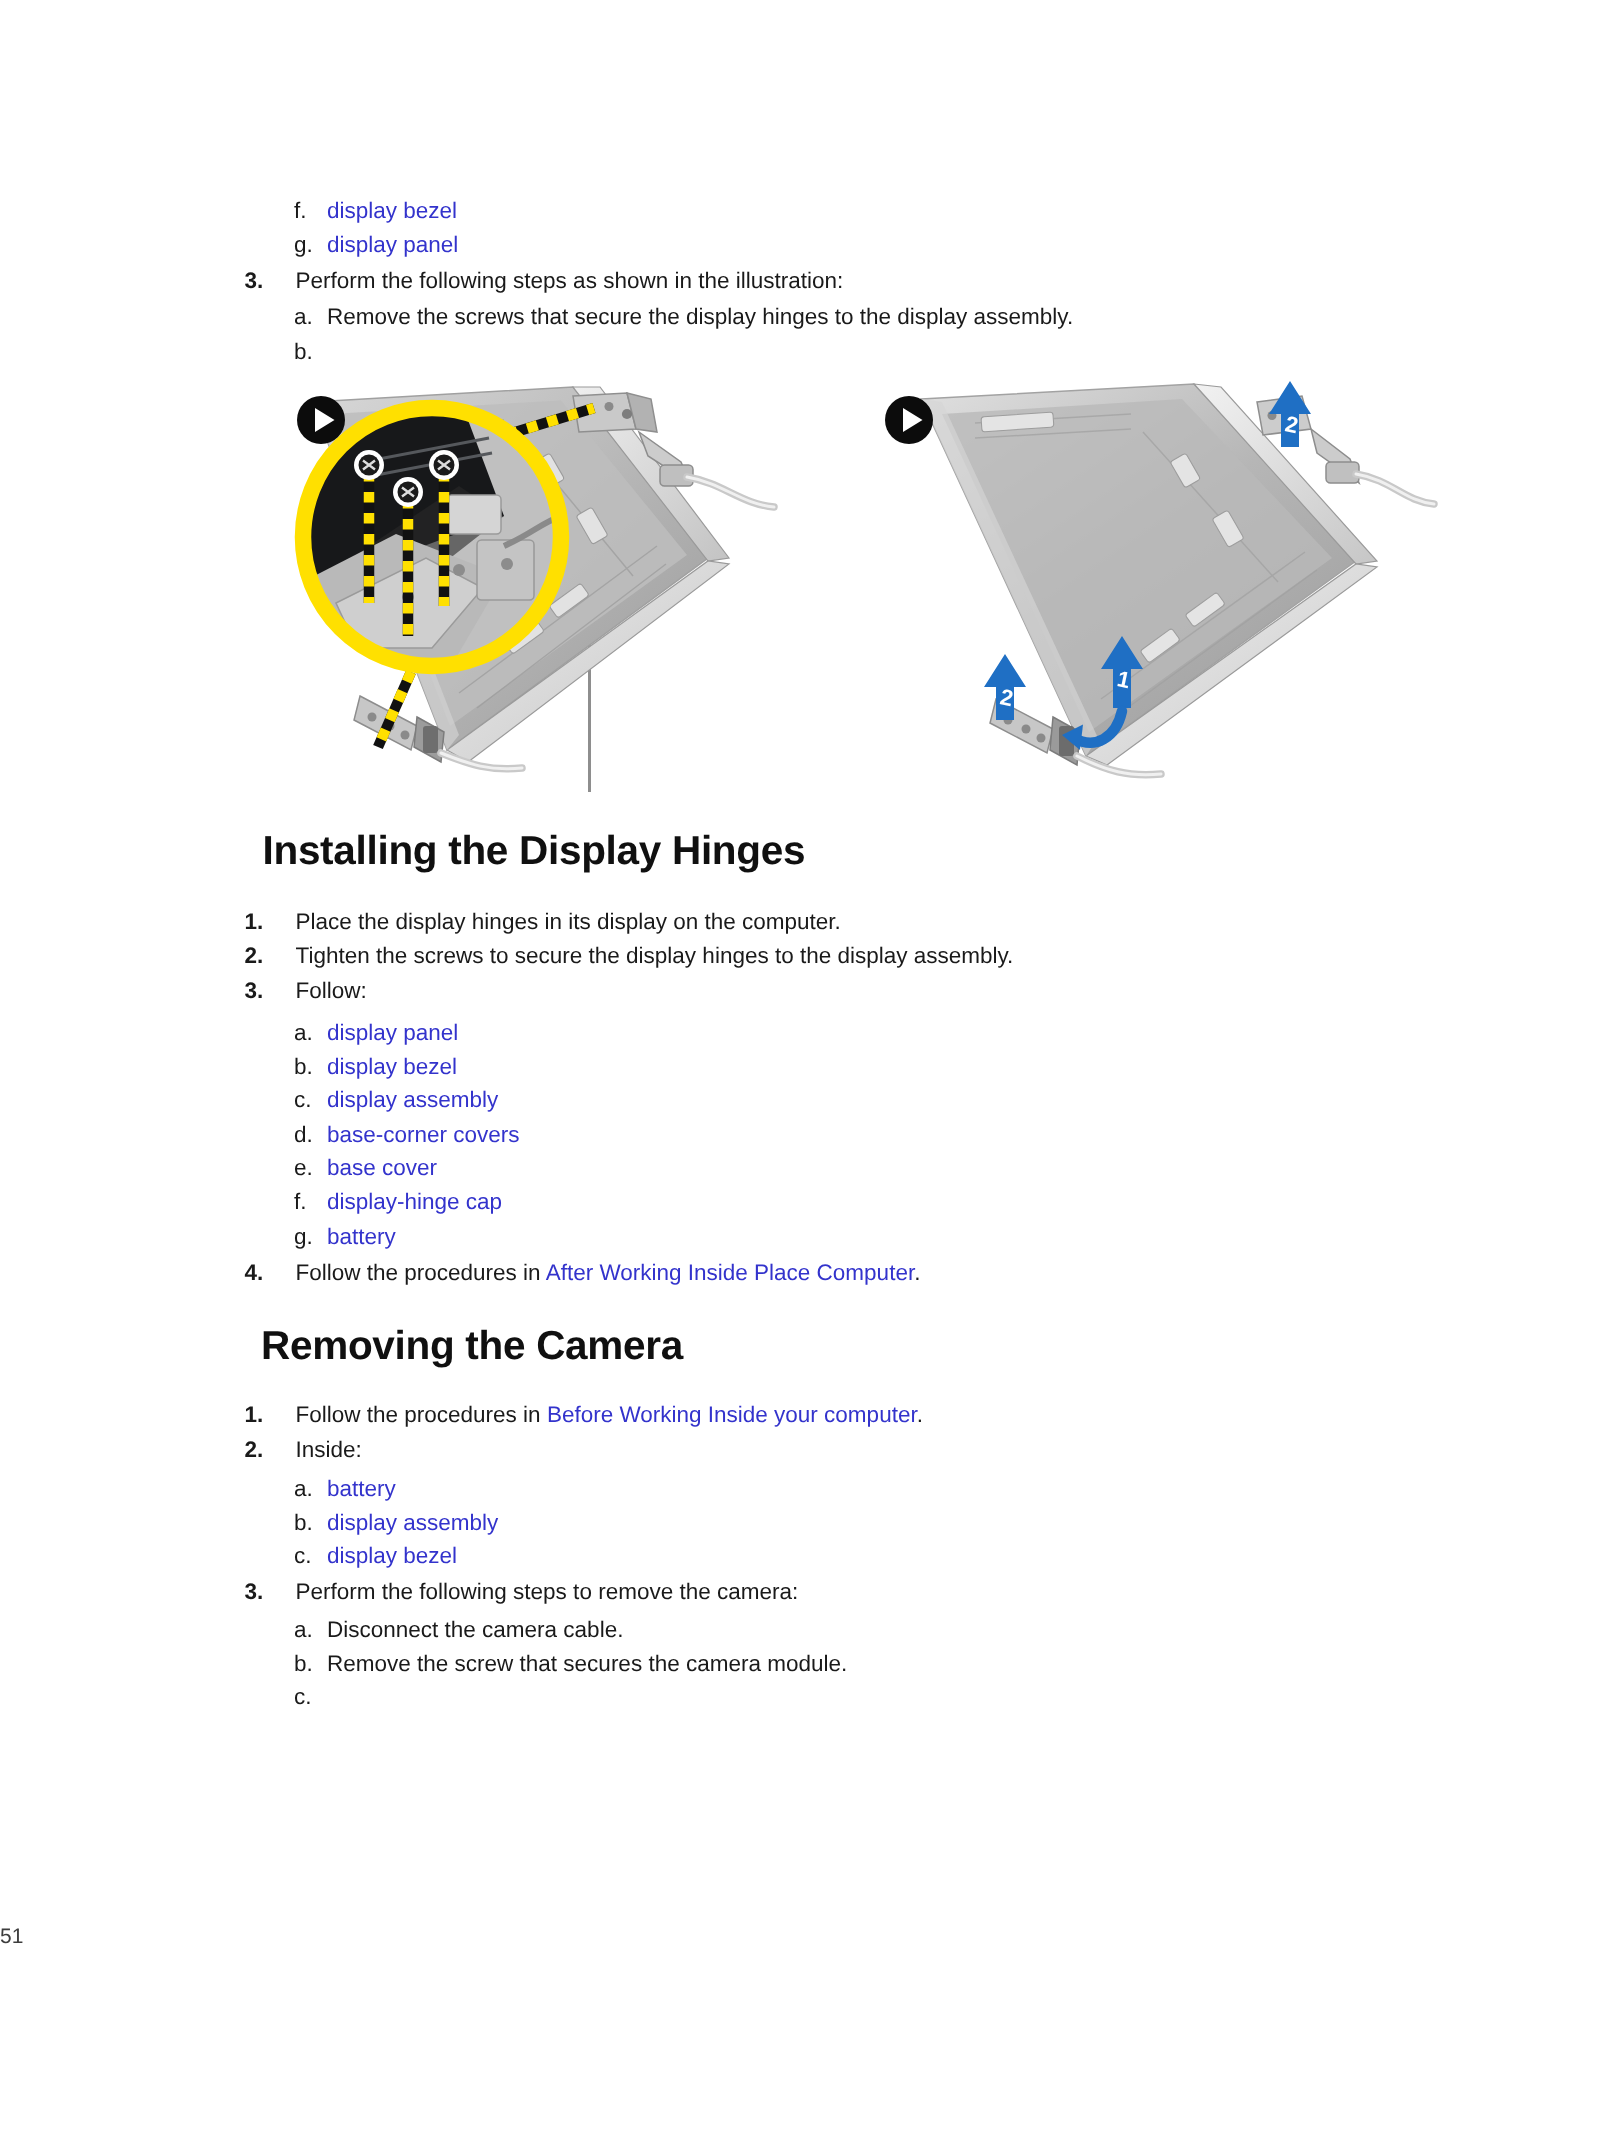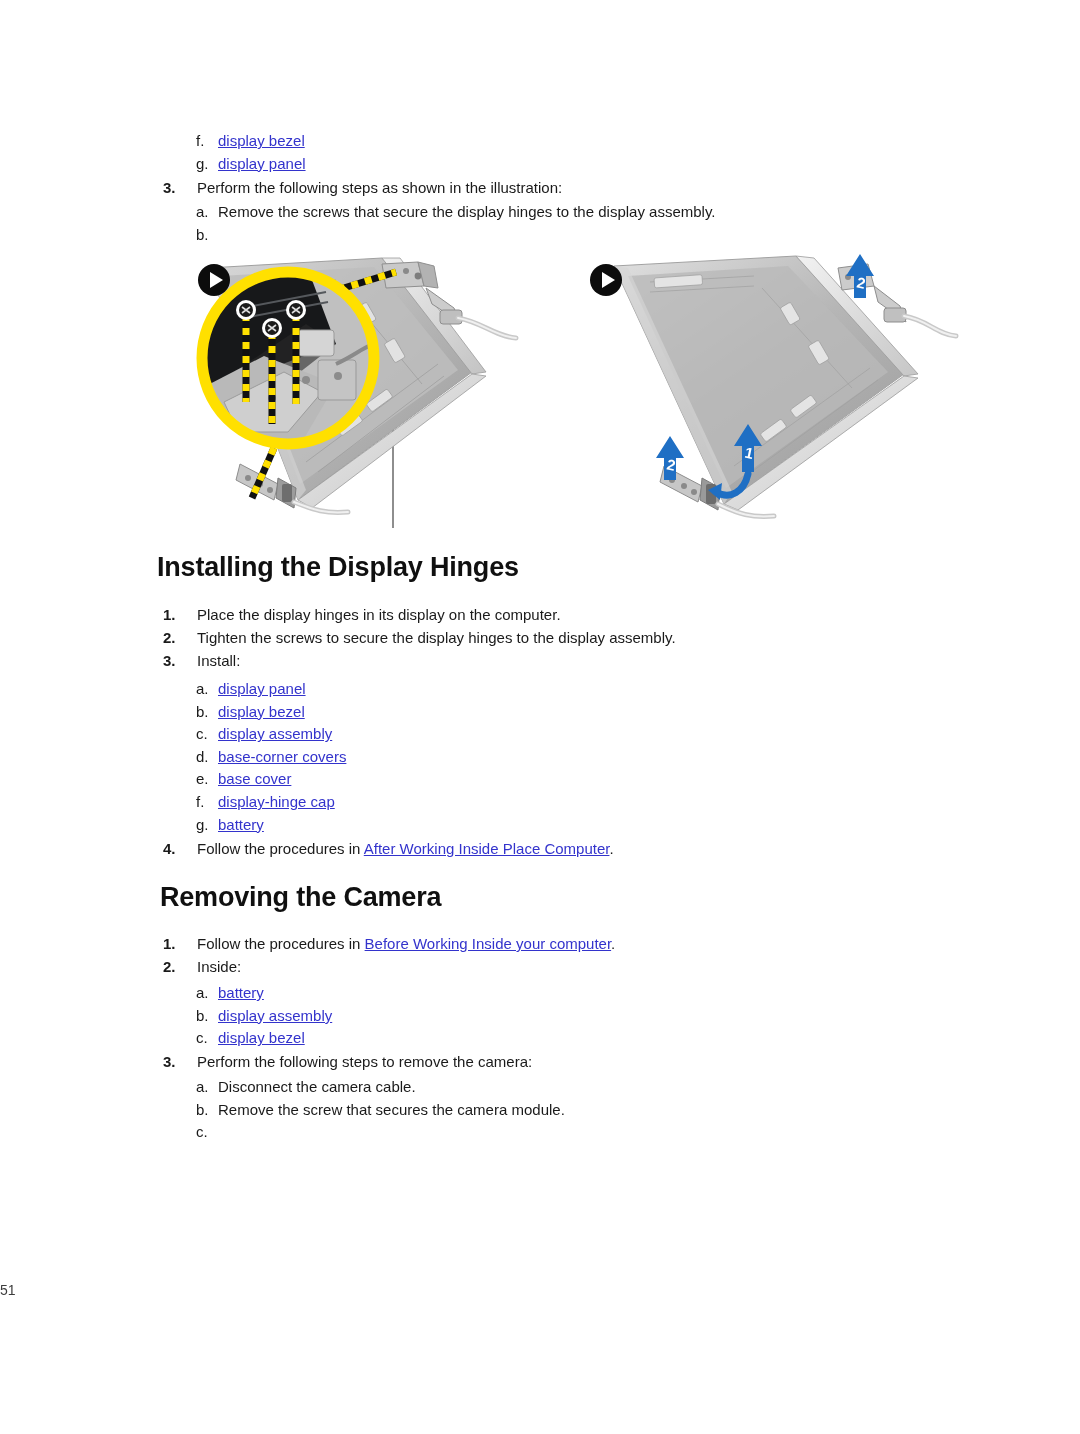--- a/index.html
+++ b/index.html
@@ -44,21 +44,20 @@
   .marker-let {
     width: 22px;
     flex: 0 0 22px;
     font-size: 15px;
     color: #1a1a1a;
   }
   .txt { color: #1a1a1a; }
 
   a.link, .link {
     color: #3333cc;
-    text-decoration: underline;
     text-underline-offset: 1px;
     cursor: pointer;
   }
 
   h2.heading {
     position: absolute;
     margin: 0;
     font-size: 27px;
     font-weight: bold;
     letter-spacing: -0.2px;
@@ -348,34 +347,34 @@
             <text x="164" y="206" font-family="Liberation Sans, sans-serif" font-size="15" font-weight="bold" fill="#ffffff" text-anchor="middle" transform="rotate(12 164 206)">1</text>
             <path d="M164,222 C160,240 146,248 132,240" fill="none" stroke="#1f6fc4" stroke-width="7" stroke-linecap="round"></path>
             <path d="M136,248 L124,238 L138,231 Z"></path>
           </g>
         </g>
       </svg>
       <div class="play-badge" style="left:6px; top:12px;"></div>
     </div>
   </div>
 
-  <h2 class="heading" style="left:157px; top:552px;">Installing the Display Hinges</h2>
+  <h2 class="heading" style="left:175px; top:552px;">Installing the Display Hinges</h2>
 
   <div class="block" style="left:163px; top:603px;">
     <div class="row">
       <span class="marker-num">1.</span>
       <span class="txt">Place the display hinges in its display on the computer.</span>
     </div>
     <div class="row">
       <span class="marker-num">2.</span>
       <span class="txt">Tighten the screws to secure the display hinges to the display assembly.</span>
     </div>
     <div class="row">
       <span class="marker-num">3.</span>
-      <span class="txt">Install:</span>
+      <span class="txt">Follow:</span>
     </div>
   </div>
 
   <div class="block" style="left:196px; top:678px;">
     <div class="row sub">
       <span class="marker-let">a.</span>
       <span class="link">display panel</span>
     </div>
     <div class="row sub">
       <span class="marker-let">b.</span>
@@ -403,21 +402,21 @@
     </div>
   </div>
 
   <div class="block" style="left:163px; top:837px;">
     <div class="row">
       <span class="marker-num">4.</span>
       <span class="txt"><span>Follow the procedures in </span><span class="link">After Working Inside Place Computer</span><span>.</span></span>
     </div>
   </div>
 
-  <h2 class="heading" style="left:160px; top:882px;">Removing the Camera</h2>
+  <h2 class="heading" style="left:174px; top:882px;">Removing the Camera</h2>
 
   <div class="block" style="left:163px; top:932px;">
     <div class="row">
       <span class="marker-num">1.</span>
       <span class="txt"><span>Follow the procedures in </span><span class="link">Before Working Inside your computer</span><span>.</span></span>
     </div>
     <div class="row">
       <span class="marker-num">2.</span>
       <span class="txt">Inside:</span>
     </div>

